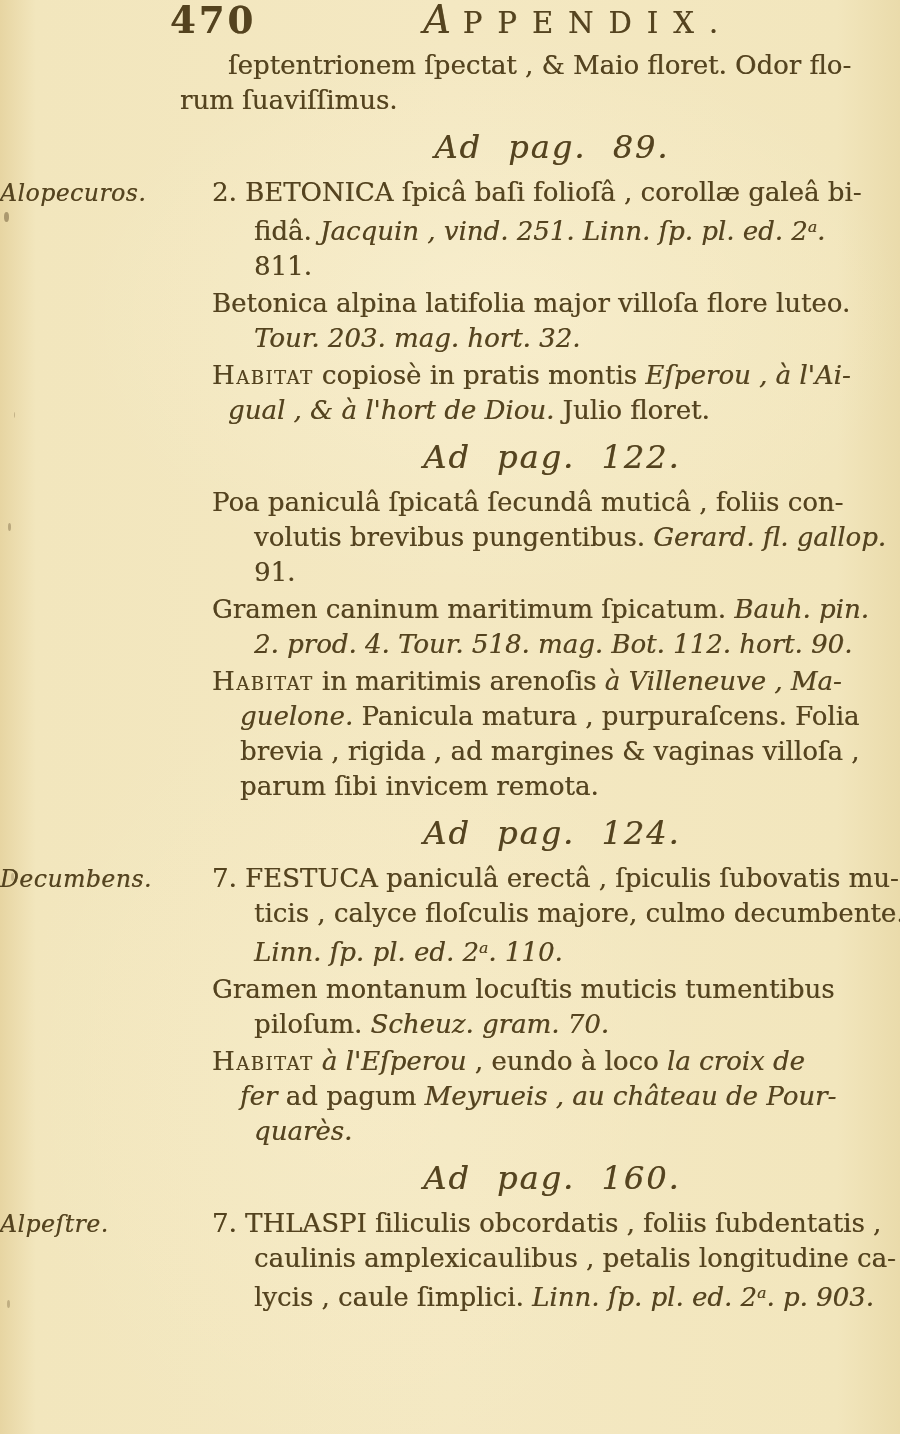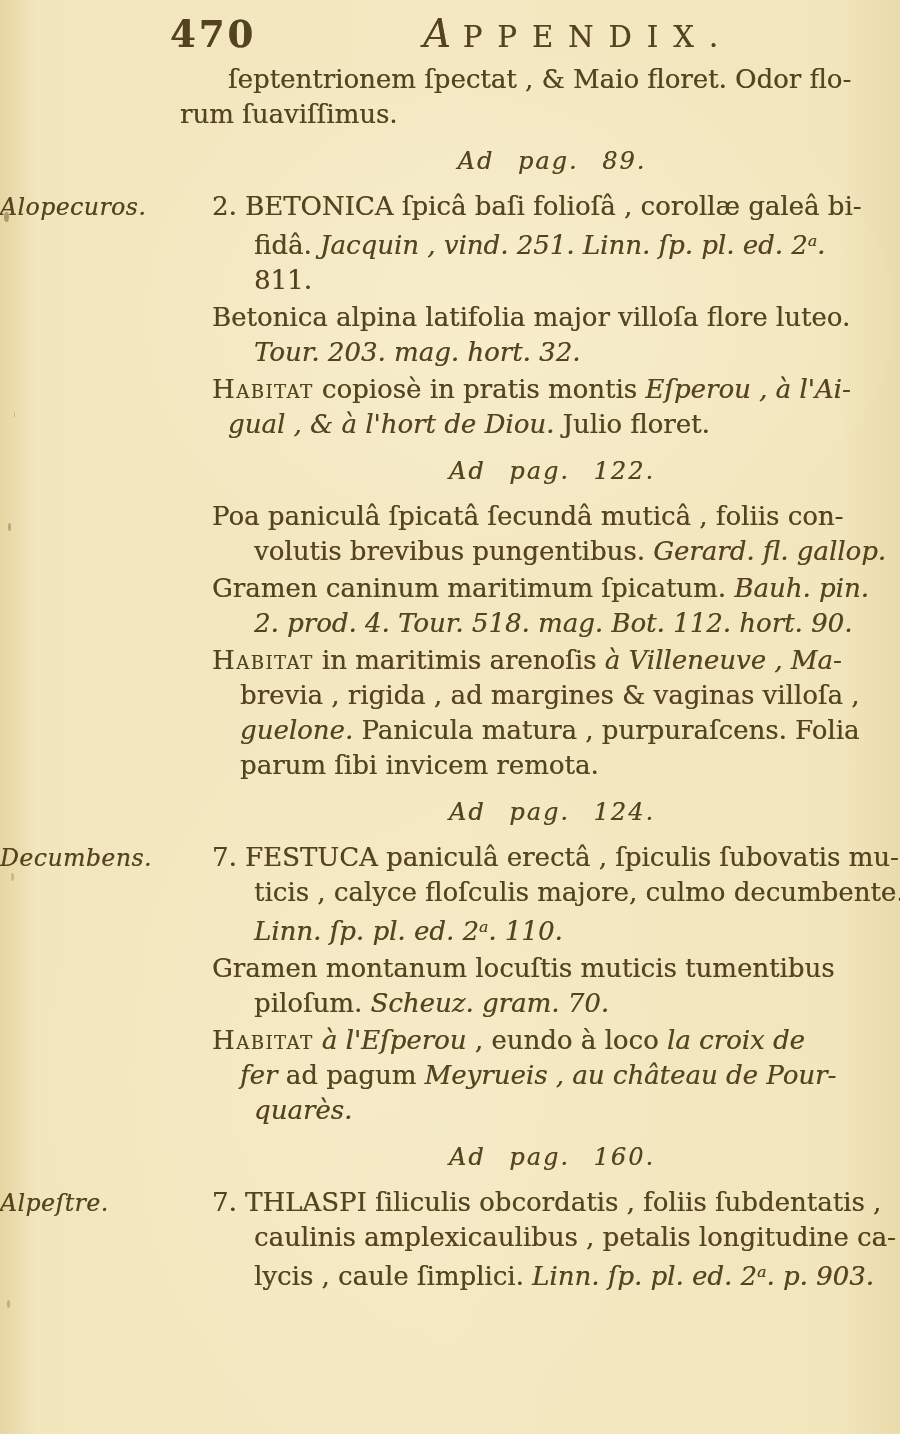--- a/index.html
+++ b/index.html
@@ -18,21 +18,21 @@
   
   .page::after{
     content:"";position:absolute;left:4px;top:212px;width:5px;height:10px;border-radius:50%;
     background:rgba(95,75,42,.45);
     box-shadow:
       3px 310px 0 -1px rgba(95,75,42,.35),
       6px 660px 0 -1px rgba(95,75,42,.25),
       2px 1087px 0 -1px rgba(95,75,42,.3),
       8px 198px 0 -2px rgba(95,75,42,.3);
   }
-  .page-header{display:flex;align-items:baseline;padding-top:14px;height:46px;}
+  .page-header{display:flex;align-items:baseline;height:46px;}
   .page-number{
     margin-left:170px;font-size:37px;line-height:40px;font-weight:bold;
     letter-spacing:3px;
   }
   .page-title{
     flex:1;text-align:center;margin:0;font-weight:normal;
     font-size:29px;line-height:40px;letter-spacing:15px;
   }
   .page-title::first-letter{font-style:italic;font-size:1.32em;letter-spacing:12px;}
   .page-body{font-size:26px;line-height:35px;}
@@ -46,21 +46,21 @@
   .i2{margin-left:16px;}
   .i3{margin-left:28px;}
   .i4{margin-left:42px;}
   .seg-r{font-style:normal;}
   .seg-i{font-style:italic;}
   .seg-sc{font-variant:small-caps;letter-spacing:1.5px;}
   .seg-sup{font-style:italic;font-size:0.60em;vertical-align:0.5em;}
   .pageref .text-cell{text-align:center;}
   .pageref{margin-top:12px;margin-bottom:10px;}
   .pageref-text{
-    font-style:italic;font-size:24px;line-height:35px;
+    font-style:italic;font-size:32px;line-height:35px;
     word-spacing:14px;letter-spacing:2px;
   }
 </style>
 </head>
 <body>
 
 <div class="page">
   <header class="page-header">
     <span class="page-number">470</span>
     <h1 class="page-title">APPENDIX.</h1>
@@ -105,35 +105,36 @@
         <div class="margin-cell"></div>
         <div class="text-cell">
           <div class="pageref-text">Ad pag. 122.</div>
         </div>
       </div>
       <div class="block para">
         <div class="margin-cell"></div>
         <div class="text-cell">
           <div class="line i1"><span class="seg-r">Poa paniculâ ſpicatâ ſecundâ muticâ , foliis con-</span></div>
           <div class="line i4"><span class="seg-r">volutis brevibus pungentibus. </span><span class="seg-i">Gerard. fl. gallop.</span></div>
+          <div class="line i4"><span class="seg-r">91.</span></div>
         </div>
       </div>
       <div class="block para">
         <div class="margin-cell"></div>
         <div class="text-cell">
           <div class="line i1"><span class="seg-r">Gramen caninum maritimum ſpicatum. </span><span class="seg-i">Bauh. pin.</span></div>
           <div class="line i4"><span class="seg-i">2. prod. 4. Tour. 518. mag. Bot. 112. hort. 90.</span></div>
         </div>
       </div>
       <div class="block para">
         <div class="margin-cell"></div>
         <div class="text-cell">
           <div class="line i1"><span class="seg-sc">Habitat</span><span class="seg-r"> in maritimis arenoſis </span><span class="seg-i">à Villeneuve , Ma-</span></div>
+          <div class="line i3"><span class="seg-i">guelone.</span><span class="seg-r"> Panicula matura , purpuraſcens. Folia</span></div>
           <div class="line i3"><span class="seg-r">brevia , rigida , ad margines &amp; vaginas villoſa ,</span></div>
-          <div class="line i3"><span class="seg-i">guelone.</span><span class="seg-r"> Panicula matura , purpuraſcens. Folia</span></div>
           <div class="line i3"><span class="seg-r">parum ſibi invicem remota.</span></div>
         </div>
       </div>
       <div class="block pageref">
         <div class="margin-cell"></div>
         <div class="text-cell">
           <div class="pageref-text">Ad pag. 124.</div>
         </div>
       </div>
       <div class="block entry">

